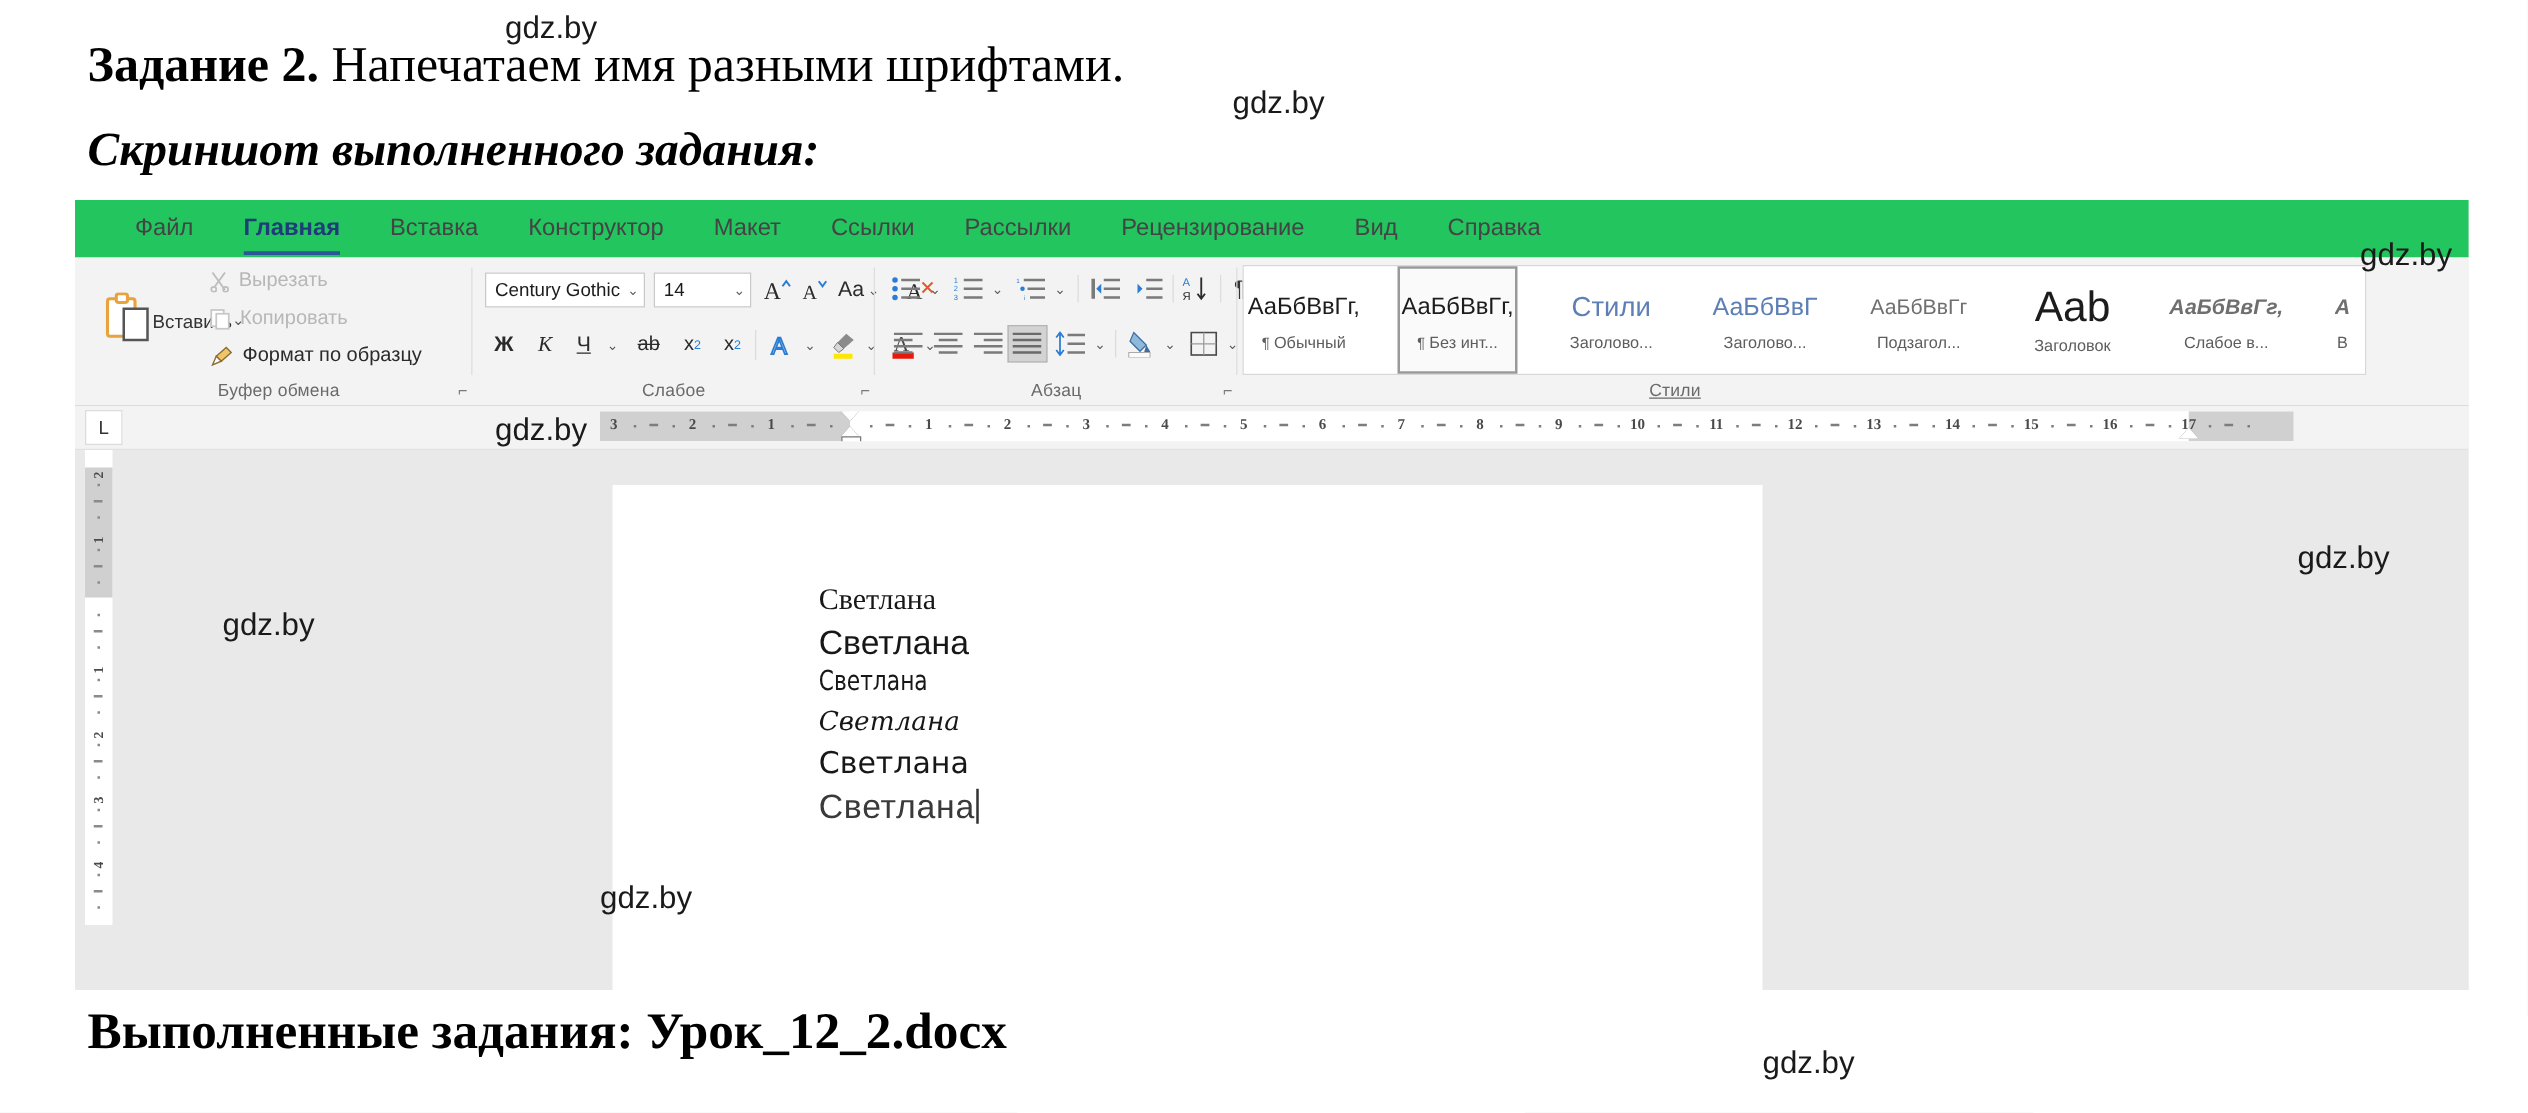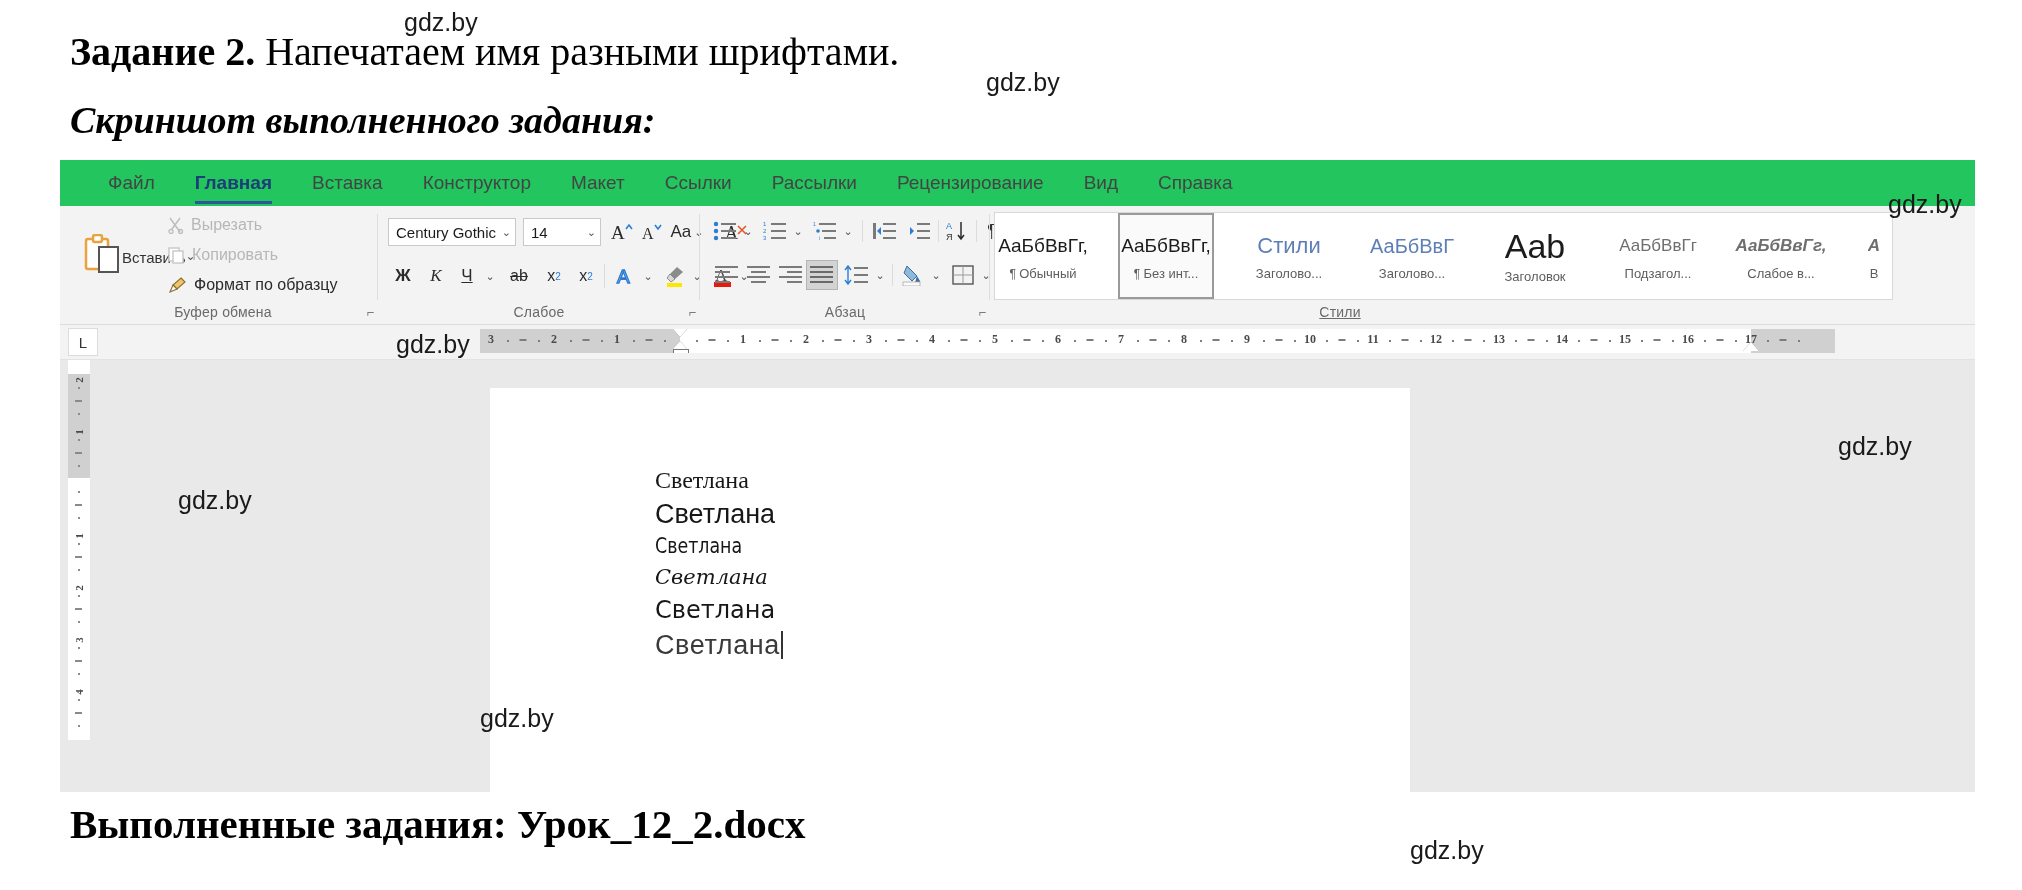--- a/index.html
+++ b/index.html
@@ -597,27 +597,27 @@
           <div class="style-preview sp-heading">Стили</div>
           <div class="style-name">Заголово...</div>
         </div>
 
         <div class="style-item">
           <div class="style-preview sp-heading" style="font-size:20px;">АаБбВвГ</div>
           <div class="style-name">Заголово...</div>
         </div>
 
         <div class="style-item">
+          <div class="style-preview sp-sub" style="font-size:17px;">АаБбВвГг</div>
+          <div class="style-name">Подзагол...</div>
+        </div>
+
+        <div class="style-item">
           <div class="style-preview sp-title">Aab</div>
           <div class="style-name">Заголовок</div>
-        </div>
-
-        <div class="style-item">
-          <div class="style-preview sp-sub" style="font-size:17px;">АаБбВвГг</div>
-          <div class="style-name">Подзагол...</div>
         </div>
 
         <div class="style-item">
           <div class="style-preview sp-emph" style="font-size:17px;">АаБбВвГг,</div>
           <div class="style-name">Слабое в...</div>
         </div>
 
         <div class="style-item" style="width:36px;">
           <div class="style-preview sp-emph" style="font-size:17px;">А</div>
           <div class="style-name">В</div>

